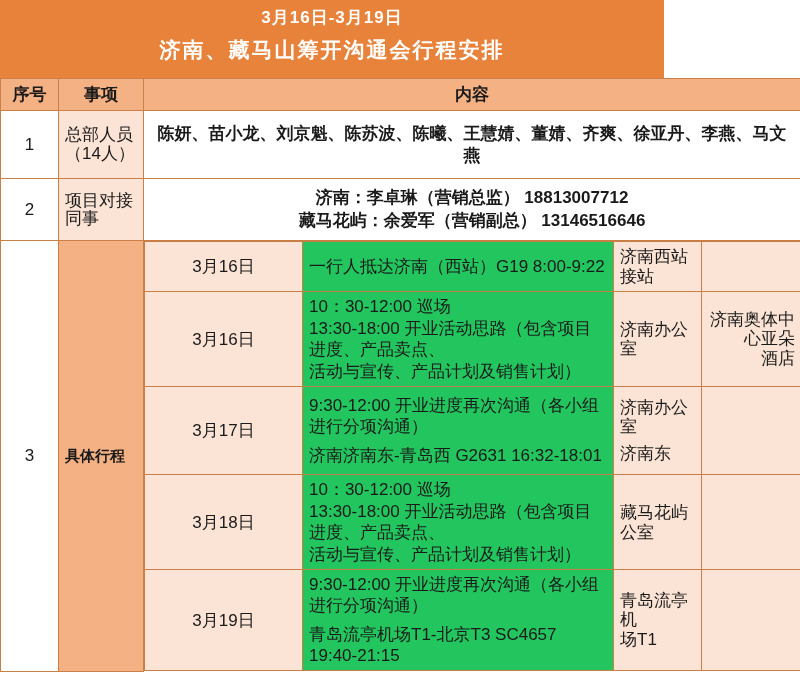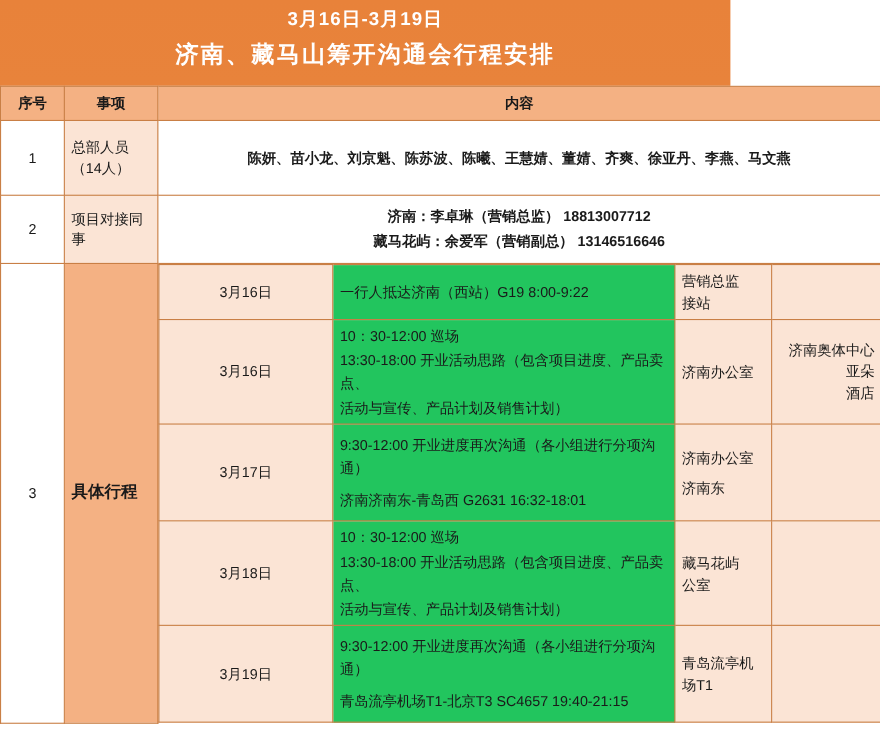--- a/index.html
+++ b/index.html
@@ -42,21 +42,21 @@
     margin-top: 2px;
   }
   
   table.sched {
     width: 800px;
     border-collapse: collapse;
     table-layout: fixed;
   }
   table.sched td, table.sched th {
     border: 1px solid #c97f45;
-    font-size: 13px;
+    font-size: 17px;
     vertical-align: middle;
     padding: 4px 6px;
   }
   .hdr {
     background: #f4b183;
     font-weight: bold;
     text-align: center;
     font-size: 13px;
     height: 22px;
     padding: 2px 4px;
@@ -186,21 +186,21 @@
               <col style="width:100px">
             </colgroup>
             <tbody>
 
               <tr style="height:50px">
                 <td class="cell-date">3月16日</td>
                 <td class="cell-plan">
                   <span class="plan-line">一行人抵达济南（西站）G19 8:00-9:22</span>
                 </td>
                 <td class="cell-place">
-                  <span class="plan-line">营销总监</span>
+                  <span class="plan-line">济南西站</span>
                   <span class="plan-line">接站</span>
                 </td>
                 <td class="cell-empty"></td>
               </tr>
 
               <tr style="height:88px">
                 <td class="cell-date">3月16日</td>
                 <td class="cell-plan">
                   <span class="plan-line">10：30-12:00 巡场</span>
                   <span class="plan-line">13:30-18:00 开业活动思路（包含项目进度、产品卖点、</span>

